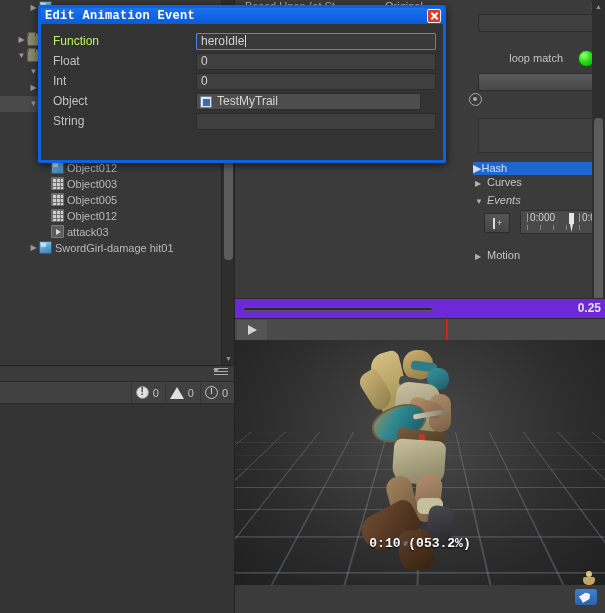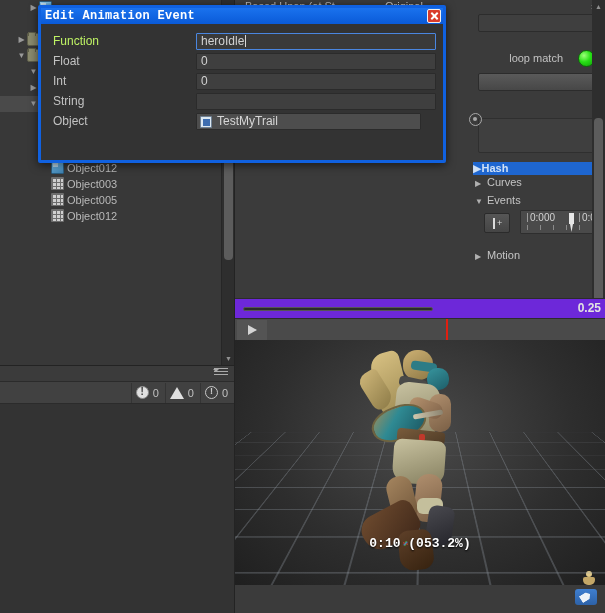--- a/index.html
+++ b/index.html
@@ -186,24 +186,24 @@
     position:absolute; font-size:11px; color:#c4c4c4;
   }
   .foldout .tri {
     display:inline-block; width:12px; color:#b0b0b0; font-size:8px;
   }
   #hash-row {
     position:absolute; left:238px; top:162px; width:367px; height:13px;
     background:#1e66d0;
   }
   #hash-row .tri { color:#cfe0f5; }
-  #hash-label { color:#cfe0f5;font-weight:bold; }
+  #hash-label { color:#cfe0f5; }
 
   #curves-row { left:240px; top:176px; }
-  #events-row { left:240px; top:194px; }
+  #events-row { left:240px; top:194px;font-style:italic; }
   #motion-row { left:240px; top:249px; }
 
   #add-event-btn {
     position:absolute; left:249px; top:213px; width:26px; height:20px;
     background: linear-gradient(to bottom,#565656 0%,#454545 100%);
     border:1px solid #2b2b2b; border-radius:2px;
   }
   #add-event-btn .bar {
     position:absolute; left:8px; top:4px; width:2px; height:11px; background:#dcdcdc;
   }
@@ -538,20 +538,22 @@
         <div class="tree-row" style="padding-left: 28px;"><span class="arrow">▼</span><span class="ico ico-cube"></span><span></span></div>
         <div class="tree-row" style="padding-left: 28px;"><span class="arrow">▶</span><span class="ico ico-cube"></span><span>SwordGirl-attack02</span></div>
         <div class="tree-row selected" style="padding-left: 28px;"><span class="arrow">▼</span><span class="ico ico-cube"></span><span>SwordGirl-attack03</span></div>
         <div class="tree-row" style="padding-left: 40px;"><span class="arrow spacer">▶</span><span class="ico ico-cube"></span><span>Bip001</span></div>
         <div class="tree-row" style="padding-left: 40px;"><span class="arrow spacer">▶</span><span class="ico ico-cube"></span><span>Camera001</span></div>
         <div class="tree-row" style="padding-left: 40px;"><span class="arrow spacer">▶</span><span class="ico ico-cube"></span><span>Camera001.Target</span></div>
         <div class="tree-row" style="padding-left: 40px;"><span class="arrow spacer">▶</span><span class="ico ico-cube"></span><span>Object012</span></div>
         <div class="tree-row" style="padding-left: 40px;"><span class="arrow spacer">▶</span><span class="ico ico-mesh"></span><span>Object003</span></div>
         <div class="tree-row" style="padding-left: 40px;"><span class="arrow spacer">▶</span><span class="ico ico-mesh"></span><span>Object005</span></div>
         <div class="tree-row" style="padding-left: 40px;"><span class="arrow spacer">▶</span><span class="ico ico-mesh"></span><span>Object012</span></div>
+        <div class="tree-row" style="padding-left: 40px;"><span class="arrow spacer">▶</span><span class="ico ico-clip"></span><span>attack03</span></div>
+        <div class="tree-row" style="padding-left: 28px;"><span class="arrow">▶</span><span class="ico ico-cube"></span><span>SwordGirl-damage hit01</span></div>
       </div>
     <div id="hier-scrollbar">
       <div class="sb-arrow" style="top:2px;">▲</div>
       <div id="hier-thumb"></div>
       <div class="sb-arrow" style="bottom:2px;">▼</div>
     </div>
   </div>
 
   <div id="console">
     <div id="console-tabstrip">
@@ -591,24 +593,24 @@
         </div>
         <div class="dlg-row">
           <div class="dlg-label">Float</div>
           <div class="dlg-input"><span>0</span></div>
         </div>
         <div class="dlg-row">
           <div class="dlg-label">Int</div>
           <div class="dlg-input"><span>0</span></div>
         </div>
         <div class="dlg-row">
-          <div class="dlg-label">String</div>
-          <div class="dlg-input"><span></span></div>
-        </div>
-        <div class="dlg-row">
           <div class="dlg-label">Object</div>
           <div class="obj-field"><span class="oico"></span><span>TestMyTrail</span></div>
           <div id="obj-select"></div>
         </div>
+        <div class="dlg-row">
+          <div class="dlg-label">String</div>
+          <div class="dlg-input"><span></span></div>
+        </div>
       </div>
   </div>
 
 </div>
 
 </body></html>

